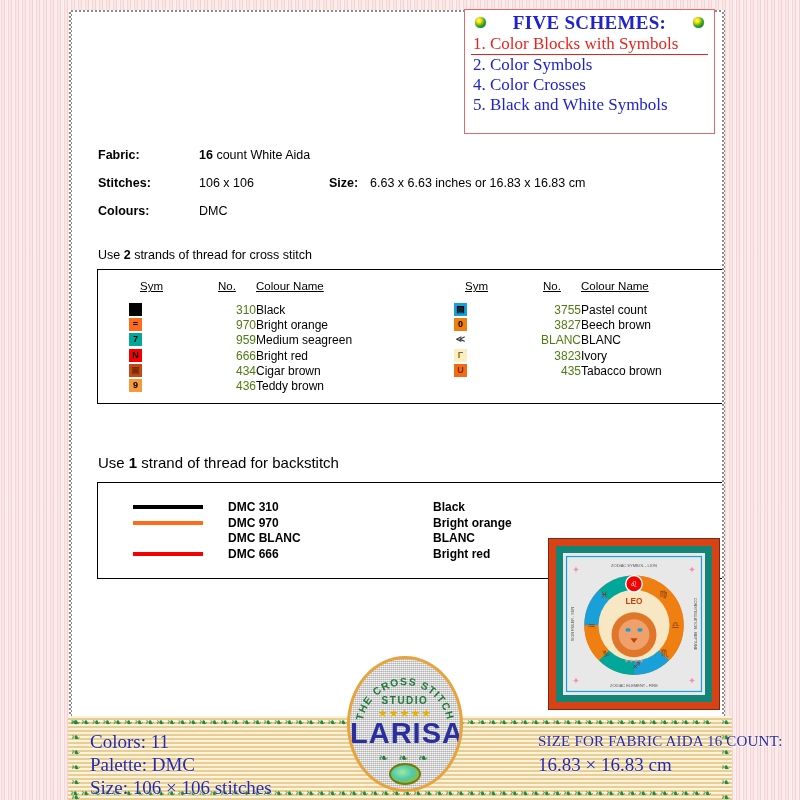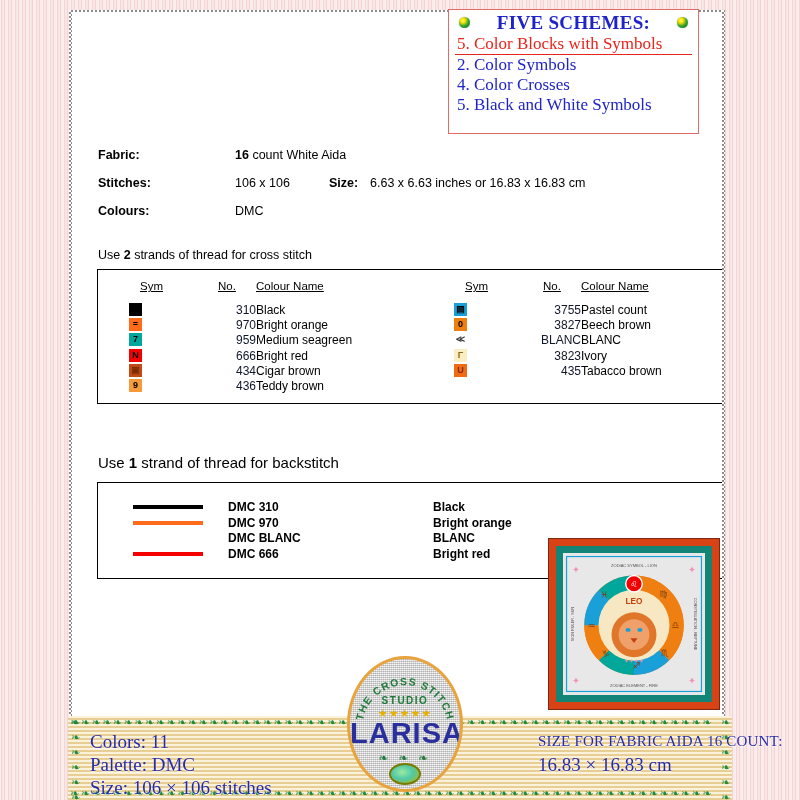--- a/index.html
+++ b/index.html
@@ -35,21 +35,21 @@
       repeating-conic-gradient(#8a8a8a 0% 25%, #ffffff 0% 50%);
     background-size: 4px 4px;
   }
   #sheet-edge-left  { left: 69px;  top: 10px;  width: 3px;  height: 720px; }
   #sheet-edge-right { left: 722px; top: 10px;  width: 3px;  height: 714px; }
   #sheet-edge-top   { left: 69px;  top: 10px;  width: 656px; height: 3px; }
 
   
   #schemes-box {
     position: absolute;
-    left: 448px; top: 9px;
+    left: 464px; top: 9px;
     width: 251px; height: 125px;
     background: #ffffff;
     border: 1px solid #e46a6a;
     padding: 2px 6px 4px 6px;
   }
   #schemes-title-row {
     position: relative;
     height: 22px;
     display: flex; align-items: center; justify-content: center;
   }
@@ -79,21 +79,21 @@
   }
   .scheme-line.active {
     color: #e8231b;
     border-bottom: 1px solid #e8231b;
   }
 
   
   #specs { position: absolute; left: 98px; top: 148px; width: 560px; }
   .spec-row { position: relative; height: 28px; font-size: 12.5px; color: #000; }
   .spec-label { position: absolute; left: 0; top: 0; font-weight: bold; }
-  .spec-value { position: absolute; left: 101px; top: 0; margin-left: 36px; }
+  .spec-value { position: absolute; left: 101px; top: 0; }
   .spec-value b { font-weight: bold; }
   .spec-label2 { position: absolute; left: 231px; top: 0; font-weight: bold; }
   .spec-value2 { position: absolute; left: 272px; top: 0; }
   #strands-line {
     position: absolute; left: 98px; top: 248px;
     font-size: 12.5px; color: #000;
   }
   #strands-line b { font-weight: bold; }
   #backstitch-line {
     position: absolute; left: 98px; top: 454px;
@@ -132,21 +132,21 @@
     position: absolute;
     left: 31px; top: 1px;
     width: 13px; height: 13px;
     display: flex; align-items: center; justify-content: center;
     font-size: 9px; font-weight: bold;
     font-family: "Liberation Sans", sans-serif;
     line-height: 1;
   }
   .row-no {
     position: absolute; left: 96px; top: 1px; width: 62px;
-    text-align: right; color: #0f172a;
+    text-align: right; color: #4d7c0f;
   }
   .row-name { position: absolute; left: 158px; top: 1px; color: #000; white-space: nowrap; }
 
   
   #backstitch-box {
     position: absolute;
     left: 97px; top: 482px;
     width: 625px; height: 97px;
     background: #fff;
     border: 1px solid #000;
@@ -278,21 +278,21 @@
 <div class="sheet-edge" id="sheet-edge-right"></div>
 <div id="page-sheet"></div>
 
 <div id="schemes-box">
   <div id="schemes-title-row">
     <span class="bead-dot" id="bead-left"></span>
     <span id="schemes-title">FIVE SCHEMES:</span>
     <span class="bead-dot" id="bead-right"></span>
   </div>
   <div id="schemes-list">
-      <div class="scheme-line active">5. Color Blocks with Symbols</div>
+      <div class="scheme-line active">1. Color Blocks with Symbols</div>
       <div class="scheme-line">2. Color Symbols</div>
       <div class="scheme-line">4. Color Crosses</div>
       <div class="scheme-line">5. Black and White Symbols</div>
     </div>
 </div>
 
 <div id="specs">
   <div class="spec-row">
     <span class="spec-label">Fabric:</span>
     <span class="spec-value"><b>16</b><span> count White Aida</span></span>

